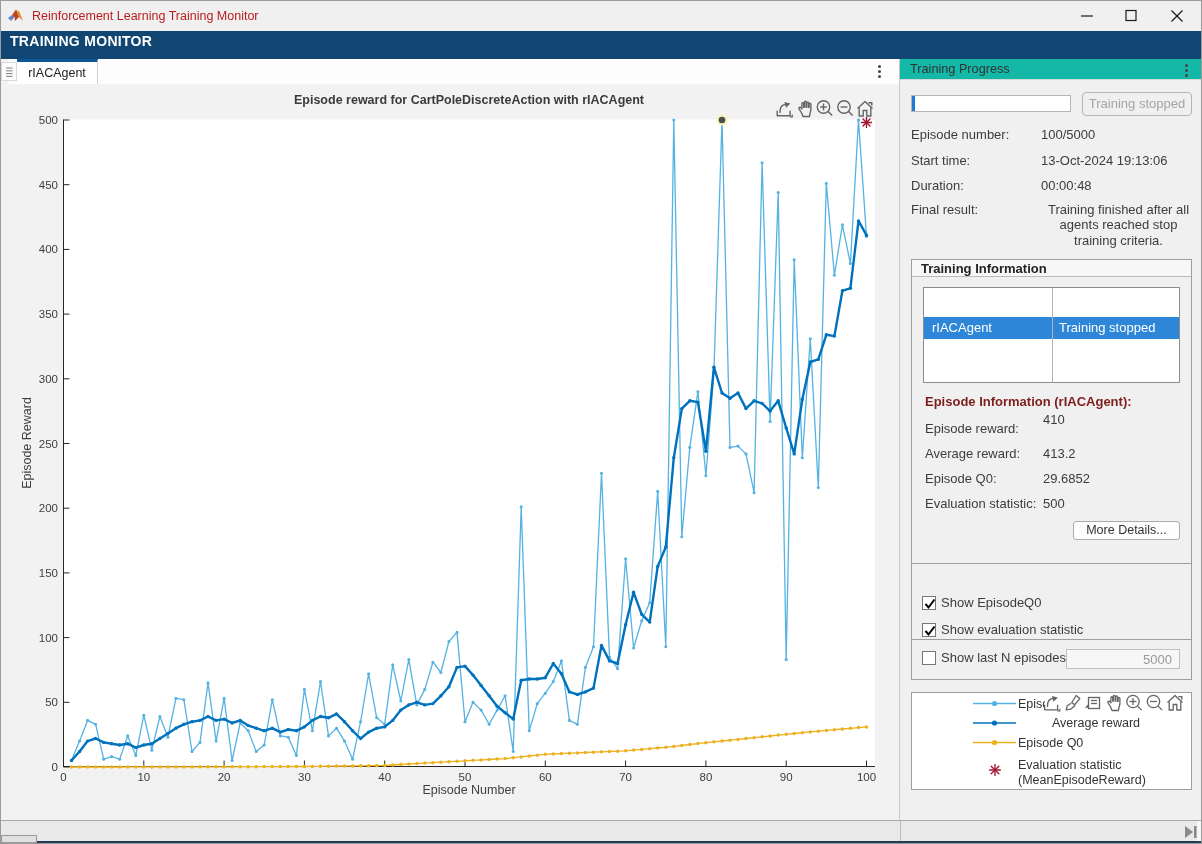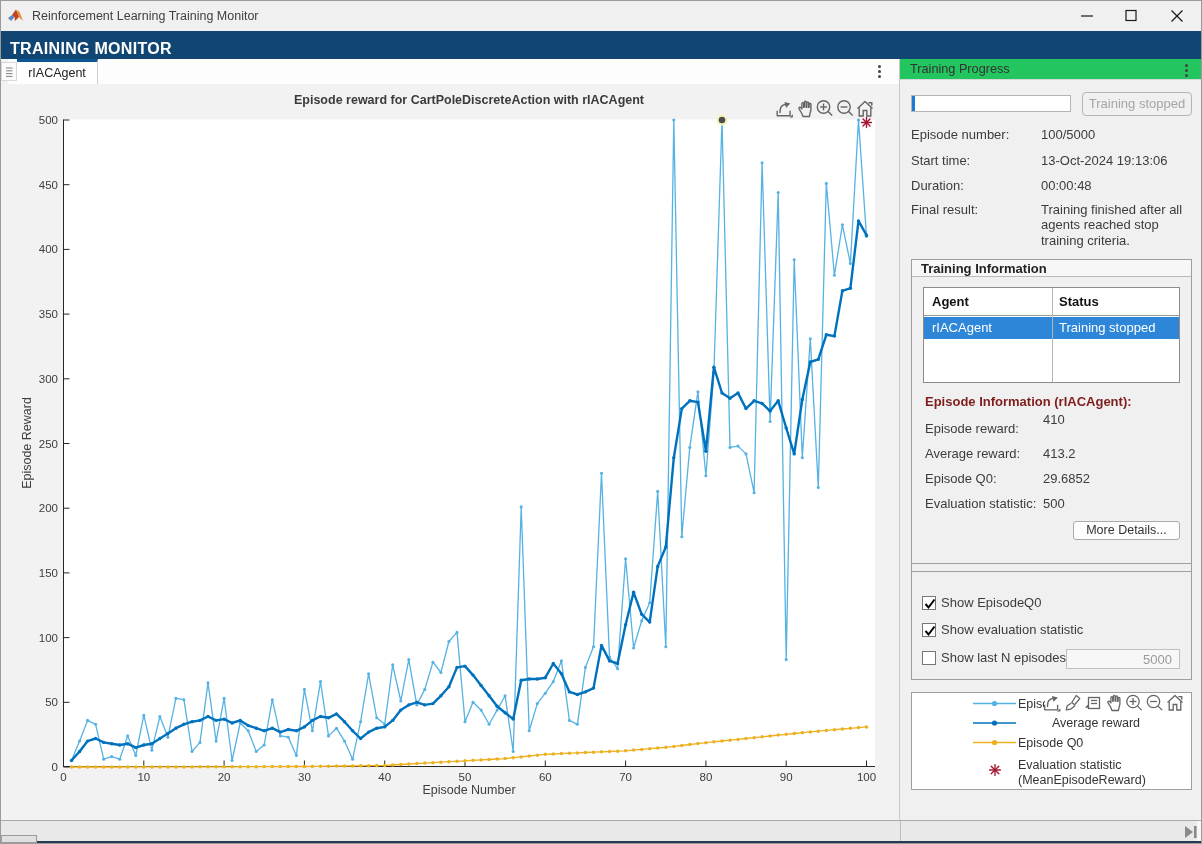--- a/index.html
+++ b/index.html
@@ -1,35 +1,35 @@
 <!DOCTYPE html>
 <html><head><meta charset="utf-8">
 <style>
 * { margin:0; padding:0; box-sizing:border-box; }
 body { width:1202px; height:844px; position:relative; overflow:hidden;
   font-family:"Liberation Sans", sans-serif; background:#f2f2f2; }
 .abs { position:absolute; }
 #titlebar { left:0; top:0; width:1202px; height:31px; background:#f0f0f0; }
-#titletext { left:32px; top:9px; font-size:12.5px; color:#404040; }
+#titletext { left:32px; top:9px; font-size:12.5px; color:#b91c1c; }
 #bluebar { left:1px; top:31px; width:1200px; height:28px; background:#114572; }
-#bluebar span { position:absolute; left:9px; top:9px; font-size:16px; font-weight:bold;
+#bluebar span { position:absolute; left:9px; top:2px; font-size:14px; font-weight:bold;
   color:#fff; letter-spacing:.3px; }
 #tabstrip { left:8px; top:59px; width:891px; height:25px; background:#fdfdfd; }
 #tab { left:17px; top:59px; width:81px; height:25px; background:#fff;
   border-right:1px solid #cfcfcf; border-top:3px solid #0d5796; }
 #tab span { position:absolute; left:50%; transform:translateX(-50%); top:4px; font-size:12.5px; color:#222; }
 #hambox { left:1px; top:62px; width:16px; height:19px; background:#fcfcfc; border:1px solid #d8d8d8; }
 #figure { left:8px; top:84px; width:891px; height:736px; background:#f2f2f2; }
 #vdivider { left:899px; top:59px; width:1px; height:761px; background:#c9c9c9; }
 #rpanel { left:900px; top:59px; width:302px; height:761px; background:#f0f0f0; }
-#rphead { left:900px; top:59px; width:302px; height:21px; background:#22c55e; border-bottom:1px solid #d8d8d8; }
+#rphead { left:900px; top:59px; width:302px; height:21px; background:#14b8a6; border-bottom:1px solid #d8d8d8; }
 #rphead span { position:absolute; left:10px; top:3px; font-size:12.7px; color:#333; }
 .vdots { width:3px; }
 .vdots i { display:block; width:3px; height:3px; border-radius:50%; background:#444; margin-bottom:2px; }
-.row { position:absolute; font-size:13px; color:#3c3c3c; }
+.row { position:absolute; font-size:13px; color:#3c3c3c;text-align:center; }
 #progressbar { left:911px; top:95px; width:160px; height:17px; background:#fff; border:1px solid #b5b5b5; }
 #progressbar i { position:absolute; left:0; top:0; width:3px; height:15px; background:#1e7ad6; }
 #stopbtn { left:1082px; top:92px; width:110px; height:24px; border:1px solid #b5b5b5; border-radius:4px;
   color:#a5a5a5; font-size:13px; text-align:center; line-height:22px; }
 .gbox { position:absolute; border:1px solid #9e9e9e; }
 .gboxtitle { position:absolute; left:0; top:0; right:0; height:17px; background:#f7f7f7;
   border-bottom:1px solid #bbb; font-size:13px; font-weight:bold; color:#222; padding:1px 0 0 9px; }
 #agenttable { position:absolute; left:11px; top:27px; width:257px; height:96px; background:#fff;
   border:1px solid #8c8c8c; }
 #agenttable .hdr { position:absolute; left:0; top:0; width:100%; height:28px;
@@ -102,27 +102,23 @@
 <div class="abs" id="stopbtn">Training stopped</div>
 <div class="row" style="left:911px;top:127px">Episode number:</div>
 <div class="row" style="left:1041px;top:127px">100/5000</div>
 <div class="row" style="left:911px;top:153px">Start time:</div>
 <div class="row" style="left:1041px;top:153px">13-Oct-2024 19:13:06</div>
 <div class="row" style="left:911px;top:178px">Duration:</div>
 <div class="row" style="left:1041px;top:178px">00:00:48</div>
 <div class="row" style="left:911px;top:202px">Final result:</div>
 <div class="row" style="left:1041px;top:202px;width:155px;line-height:15.3px">Training finished after all agents reached stop training criteria.</div>
 
-<div class="gbox" style="left:911px;top:259px;width:281px;height:313px">
+<div class="gbox" style="left:911px;top:259px;width:281px;height:381px">
   <div class="gboxtitle">Training Information</div>
   <div id="agenttable">
-    <div class="hdr">
-        <span style="position:absolute;left:8px;top:6px">Agent</span>
-      <span style="position:absolute;left:135px;top:6px">Status</span>
-      </div>
     <div class="sel">
         <span style="position:absolute;left:8px;top:3px">rIACAgent</span>
       <span style="position:absolute;left:135px;top:3px">Training stopped</span>
       </div>
     <div class="coldiv"></div>
   </div>
   <div class="row" style="left:13px;top:134px;font-weight:bold;color:#7f1d1d">Episode Information (rIACAgent):</div>
   <div class="row" style="left:13px;top:161px">Episode reward:</div>
   <div class="row" style="left:131px;top:152px">410</div>
   <div class="row" style="left:13px;top:186px">Average reward:</div>

